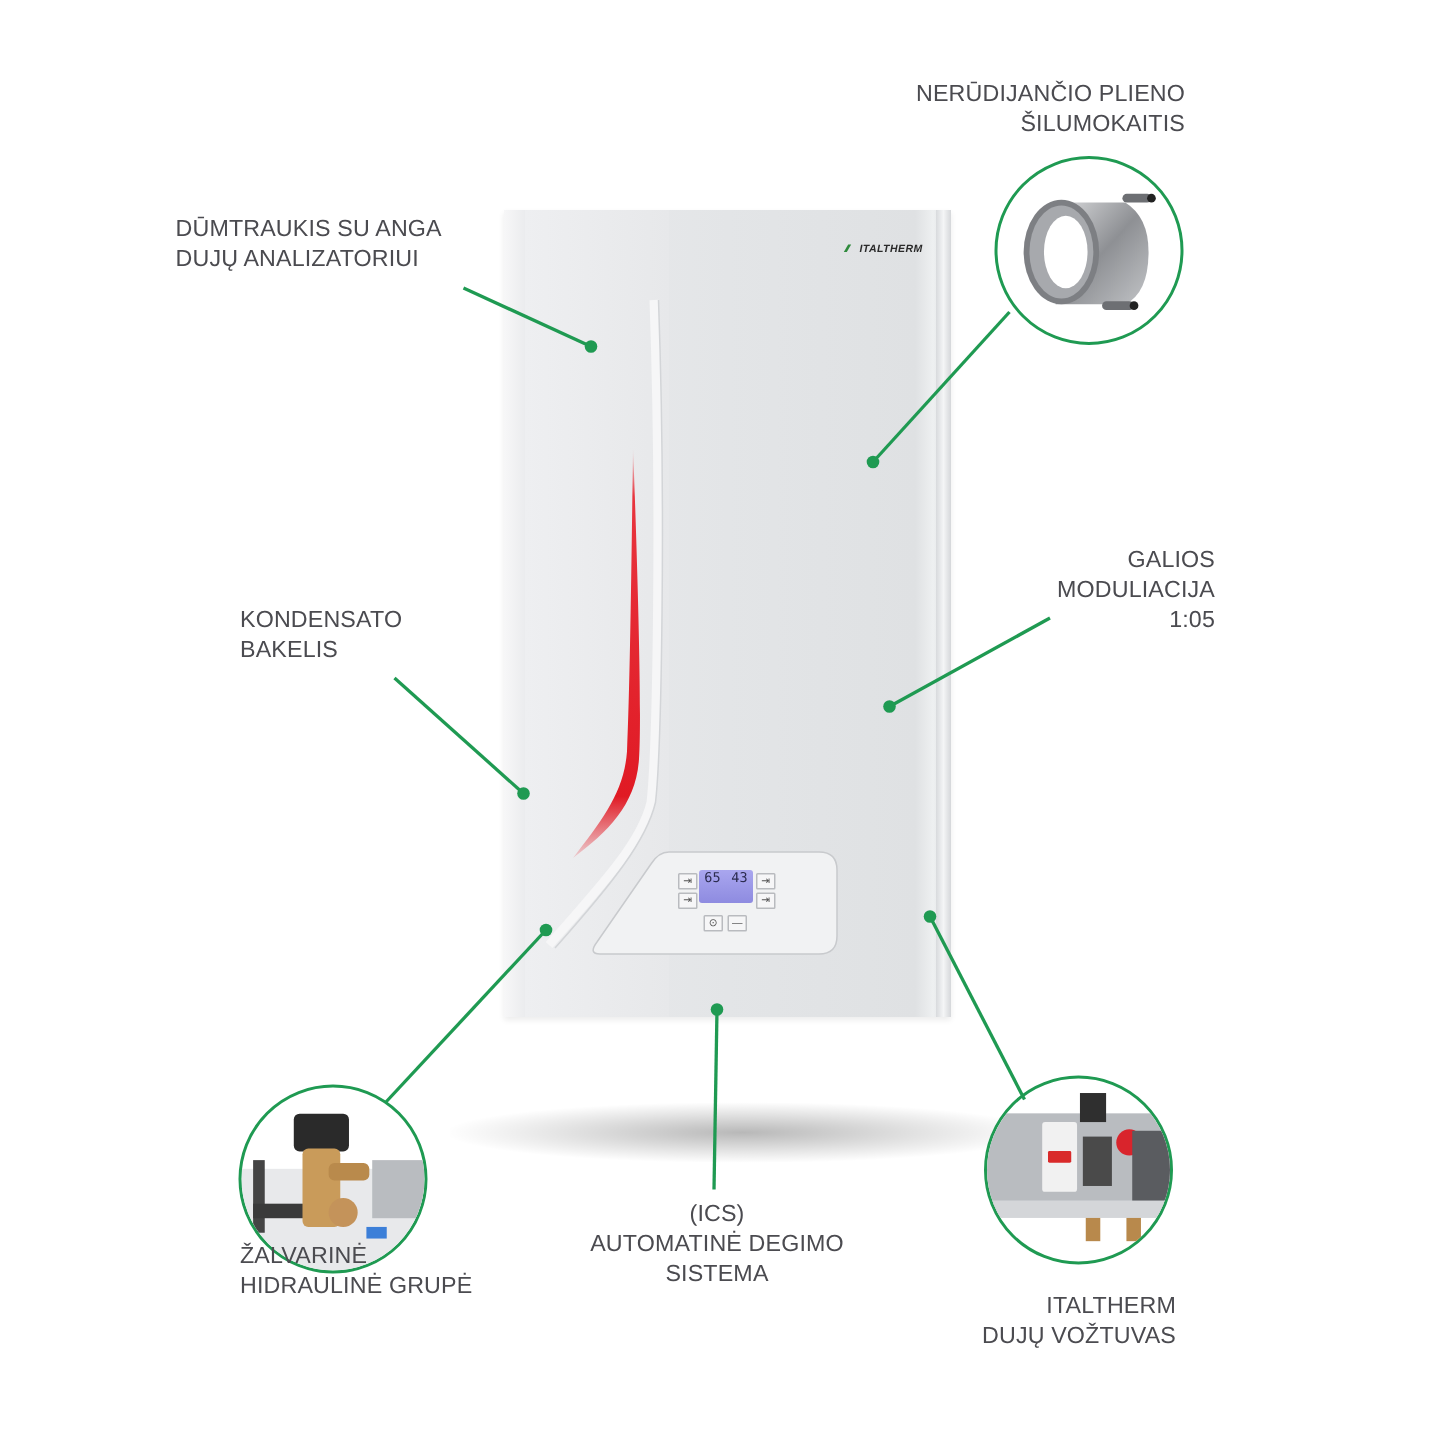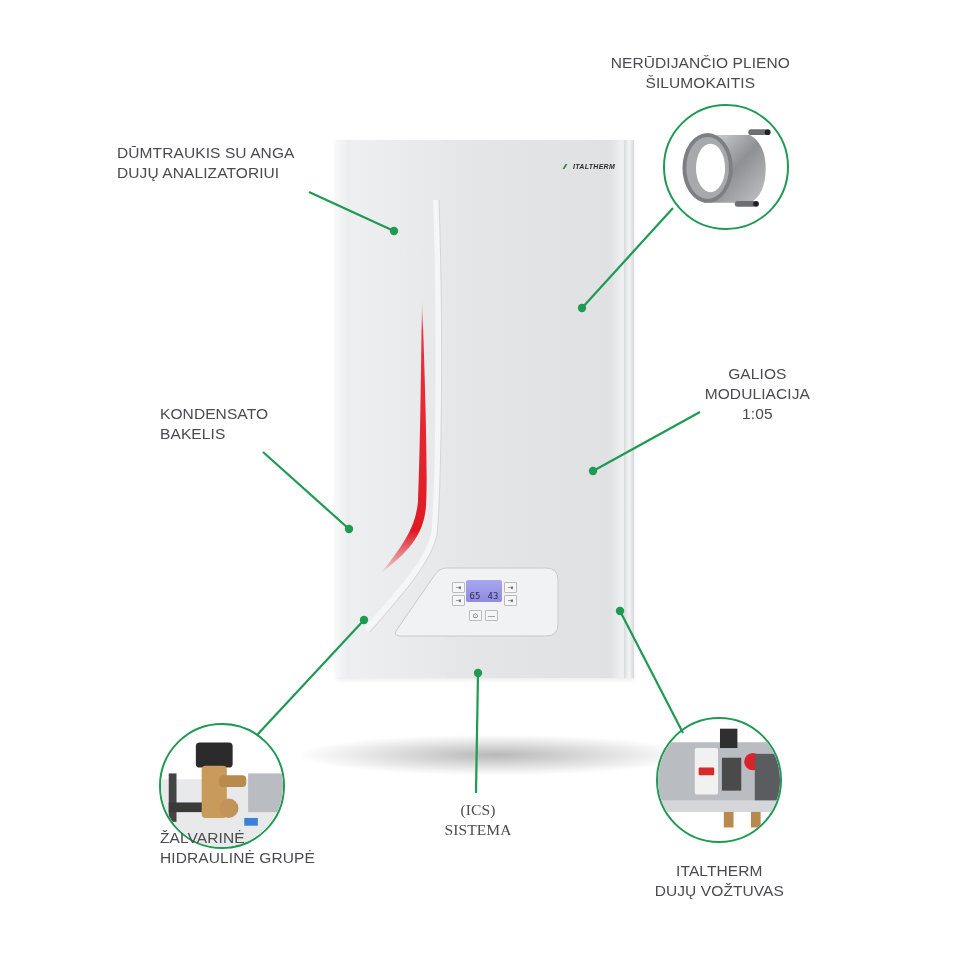--- a/index.html
+++ b/index.html
@@ -1,22 +1,22 @@
 <!DOCTYPE html>
 <html><head>
   <meta charset="utf-8">
   <style>
     html, body { margin: 0; padding: 0; background: #ffffff; }
     body { width: 956px; height: 956px; position: relative; overflow: hidden;
            font-family: "Liberation Sans", sans-serif; color: #4a4a4d; }
     .label { position: absolute; font-size: 15.5px; line-height: 20px; letter-spacing: 0.1px;
              white-space: nowrap; color: #4b4b50; }
     .label span { display: block; }
-    .label.right { text-align: center; }
-    .label.center { text-align: center; font-family: Liberation Serif, serif; }
+    .label.right { text-align: right; }
+    .label.center { text-align: center; }
 
     
     .floor-shadow { position: absolute; left: 300px; top: 735px; width: 390px; height: 40px;
       background: radial-gradient(ellipse at center, rgba(0,0,0,0.28) 0%, rgba(0,0,0,0.10) 45%, rgba(0,0,0,0) 72%); }
 
     
     .boiler { position: absolute; left: 336px; top: 140px; width: 298px; height: 538px;
       background: linear-gradient(90deg, #f3f4f5 0%, #e9eaec 8%, #e3e5e7 50%, #dfe1e3 92%, #eef0f1 96%, #d9dbde 100%);
       box-shadow: 0 2px 4px rgba(0,0,0,0.08); }
     .boiler .edge-left { position: absolute; left: 0; top: 0; width: 14px; height: 100%;
@@ -26,21 +26,21 @@
     .boiler .panel-left { position: absolute; left: 14px; top: 0; width: 96px; height: 100%;
       background: linear-gradient(90deg, #eeeff1, #e7e8ea); }
     .logo { position: absolute; left: 228px; top: 23px; font-size: 7px; font-weight: bold;
       font-style: italic; letter-spacing: 0.3px; color: #2a2a2a; }
     .logo-mark { display: inline-block; width: 6px; height: 5px; margin-right: 1px;
       border-left: 2px solid #2e8a3c; transform: skewX(-30deg); }
     .swoosh { position: absolute; left: 40px; top: 156px; width: 60px; height: 280px; }
     .lcd { position: absolute; left: 120px; top: 440px; width: 36px; height: 22px;
       background: linear-gradient(180deg, #a9a6ef, #8e8be0); border-radius: 2px;
       font-family: "DejaVu Sans Mono", monospace; font-size: 9px; color: #2c2c50;
-      display: flex; align-items: flex-end; justify-content: space-around; padding-bottom: 1px; box-sizing: border-box; }
+      display: flex; align-items: flex-end; justify-content: space-around; padding-bottom: 11px; box-sizing: border-box; }
     .cbtn { position: absolute; width: 11px; height: 9px; background: #f6f6f7; border: 1px solid #b9bbbf;
       border-radius: 1px; font-size: 7px; line-height: 9px; text-align: center; color: #555; }
 
     
     svg.callouts { position: absolute; left: 0; top: 0; width: 956px; height: 956px; pointer-events: none; }
 
     .zoom-circle { position: absolute; width: 126px; height: 126px; border-radius: 50%;
       border: 2px solid #1f9a52; box-sizing: border-box; overflow: hidden; background: #fff; }
   </style>
 </head>
@@ -173,20 +173,21 @@
   <span>1:05</span>
 </div>
 
 <div class="label" style="left:160px;top:404px">
   <span>KONDENSATO</span>
   <span>BAKELIS</span>
 </div>
 
 <div class="label center" style="left:368px;top:800px;width:220px">
   <span>(ICS)</span>
+  <span>AUTOMATINĖ DEGIMO</span>
   <span>SISTEMA</span>
 </div>
 
 <div class="label" style="left:160px;top:828px">
   <span>ŽALVARINĖ</span>
   <span>HIDRAULINĖ GRUPĖ</span>
 </div>
 
 <div class="label right" style="right:172px;top:861px">
   <span>ITALTHERM</span>

